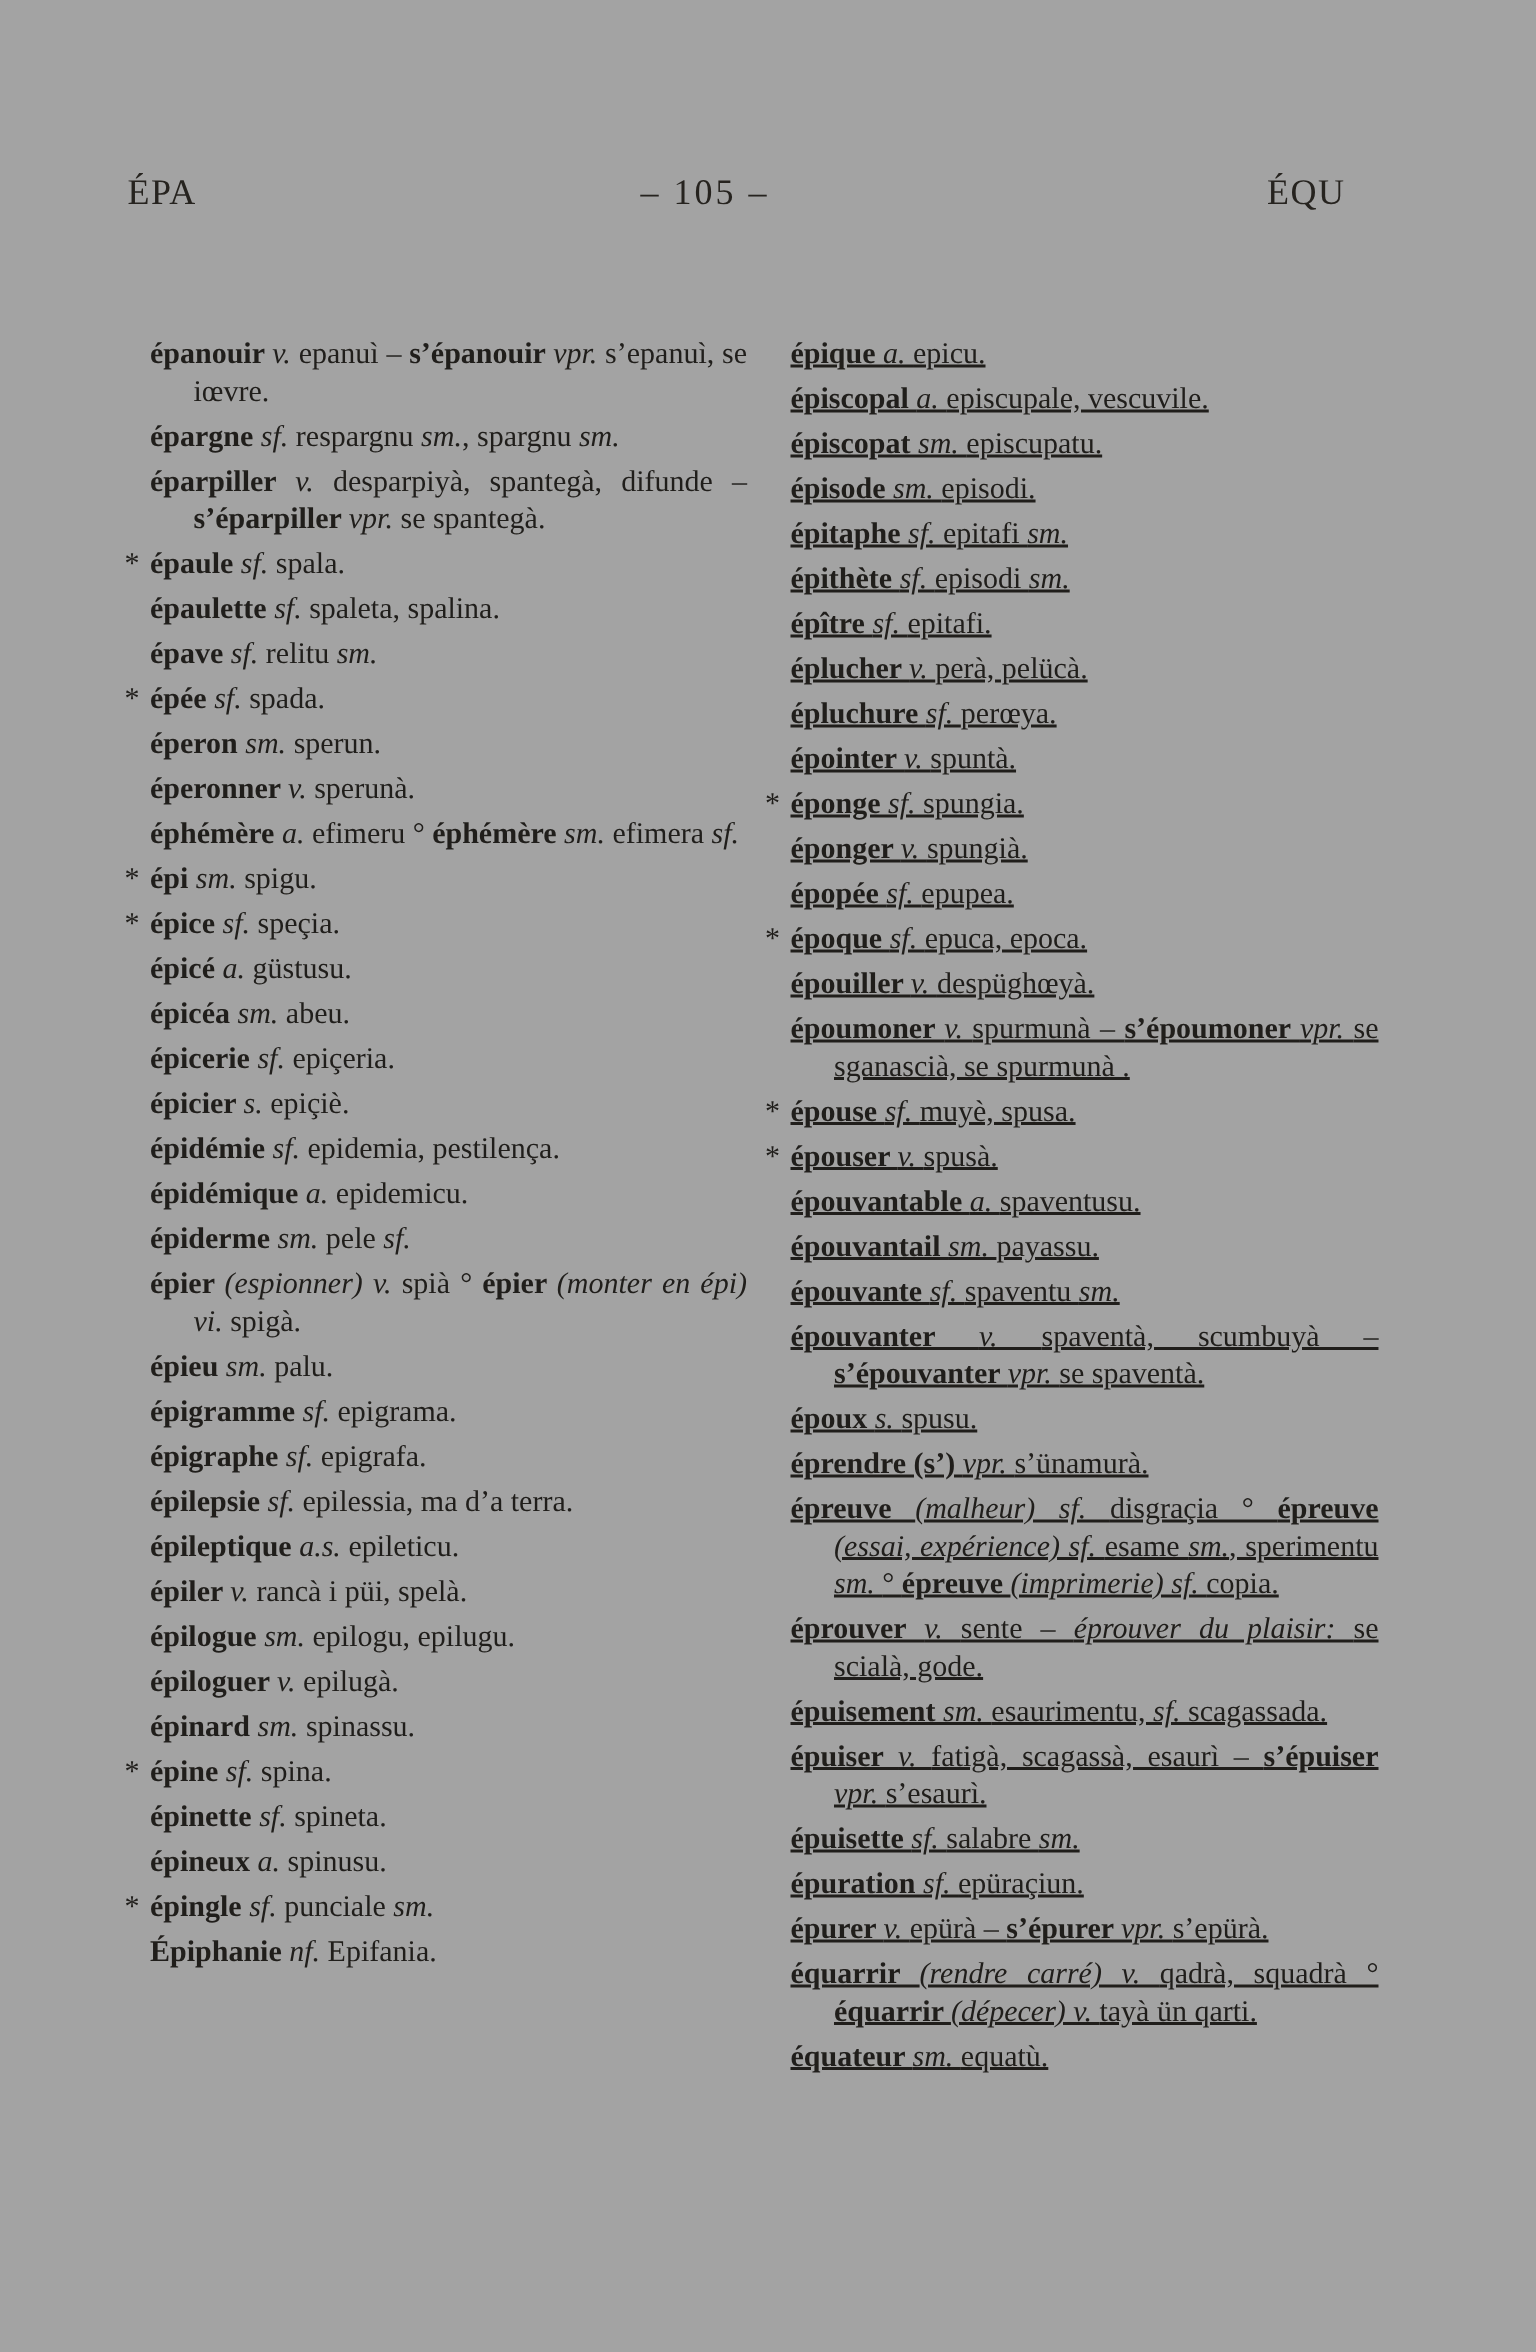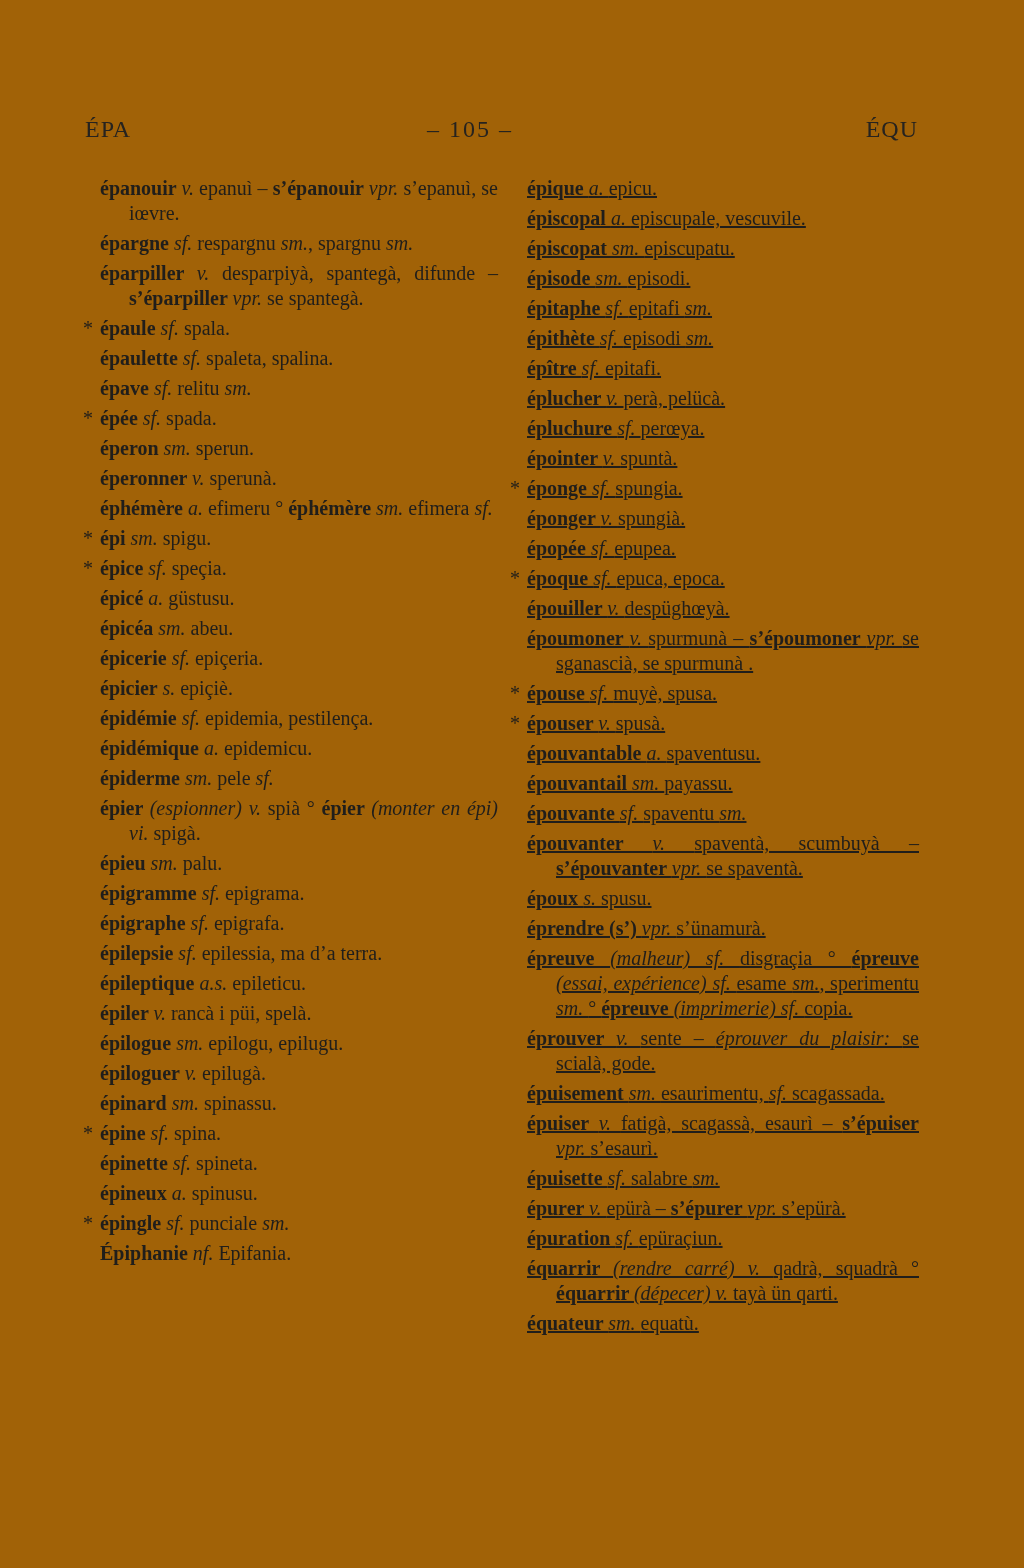--- a/index.html
+++ b/index.html
@@ -4,35 +4,35 @@
 <style>
   html, body { margin: 0; padding: 0; }
   body {
     width: 1024px; height: 1568px;
     background: #f8f7f3;
     font-family: "Liberation Serif", serif;
     color: #201e1b;
     overflow: hidden;
     position: relative;
   }
-  .page { position: absolute; inset: 0; background: #a16207; }
+  .page { position: absolute; inset: 0; background: #a3a3a3; }
 
   .running-head {
     position: absolute; top: 116px; left: 0; width: 100%;
     font-size: 24px; letter-spacing: 1px; color: #26231f;
   }
   .guide-left  { position: absolute; left: 85px; top: 0; }
-  .guide-right { position: absolute; right: 106px; top: 0; }
+  .guide-right { position: absolute; right: 127px; top: 0; }
   .page-number { position: absolute; left: 470px; top: 0; transform: translateX(-50%); letter-spacing: 2px; }
 
   .columns {
     position: absolute; top: 176px; left: 100px;
     display: flex; gap: 29px;
   }
-  .col { width: 398px; }
+  .col { width: 398px; margin-top: 48px; }
   .col.right { width: 392px; text-decoration: underline; }
 
   .entry {
     margin: 0 0 5px 0;
     padding-left: 29px;
     text-indent: -29px;
     font-size: 20px;
     line-height: 25px;
     text-align: justify;
     position: relative;
@@ -116,20 +116,20 @@
         <p class="entry"><span class="hw">épouvantail </span><span class="gram">sm. </span><span class="tr">payassu.</span></p>
         <p class="entry"><span class="hw">épouvante </span><span class="gram">sf. </span><span class="tr">spaventu </span><span class="gram">sm.</span></p>
         <p class="entry"><span class="hw">épouvanter </span><span class="gram">v. </span><span class="tr">spaventà, scumbuyà – </span><span class="hw">s’épouvanter </span><span class="gram">vpr. </span><span class="tr">se spaventà.</span></p>
         <p class="entry"><span class="hw">époux </span><span class="gram">s. </span><span class="tr">spusu.</span></p>
         <p class="entry"><span class="hw">éprendre (s’) </span><span class="gram">vpr. </span><span class="tr">s’ünamurà.</span></p>
         <p class="entry"><span class="hw">épreuve </span><span class="gram">(malheur) sf. </span><span class="tr">disgraçia ° </span><span class="hw">épreuve </span><span class="gram">(essai, expérience) sf. </span><span class="tr">esame </span><span class="gram">sm.</span><span class="tr">, sperimentu </span><span class="gram">sm. </span><span class="tr">° </span><span class="hw">épreuve </span><span class="gram">(imprimerie) sf. </span><span class="tr">copia.</span></p>
         <p class="entry"><span class="hw">éprouver </span><span class="gram">v. </span><span class="tr">sente – </span><span class="gram">éprouver du plaisir: </span><span class="tr">se scialà, gode.</span></p>
         <p class="entry"><span class="hw">épuisement </span><span class="gram">sm. </span><span class="tr">esaurimentu, </span><span class="gram">sf. </span><span class="tr">scagassada.</span></p>
         <p class="entry"><span class="hw">épuiser </span><span class="gram">v. </span><span class="tr">fatigà, scagassà, esaurì – </span><span class="hw">s’épuiser </span><span class="gram">vpr. </span><span class="tr">s’esaurì.</span></p>
         <p class="entry"><span class="hw">épuisette </span><span class="gram">sf. </span><span class="tr">salabre </span><span class="gram">sm.</span></p>
+        <p class="entry"><span class="hw">épuration </span><span class="gram">sf. </span><span class="tr">epüraçiun.</span></p>
         <p class="entry"><span class="hw">épurer </span><span class="gram">v. </span><span class="tr">epürà – </span><span class="hw">s’épurer </span><span class="gram">vpr. </span><span class="tr">s’epürà.</span></p>
-        <p class="entry"><span class="hw">épuration </span><span class="gram">sf. </span><span class="tr">epüraçiun.</span></p>
         <p class="entry"><span class="hw">équarrir </span><span class="gram">(rendre carré) v. </span><span class="tr">qadrà, squadrà ° </span><span class="hw">équarrir </span><span class="gram">(dépecer) v. </span><span class="tr">tayà ün qarti.</span></p>
         <p class="entry"><span class="hw">équateur </span><span class="gram">sm. </span><span class="tr">equatù.</span></p>
       </div>
   </div>
 
 </div>
 
 </body></html>

